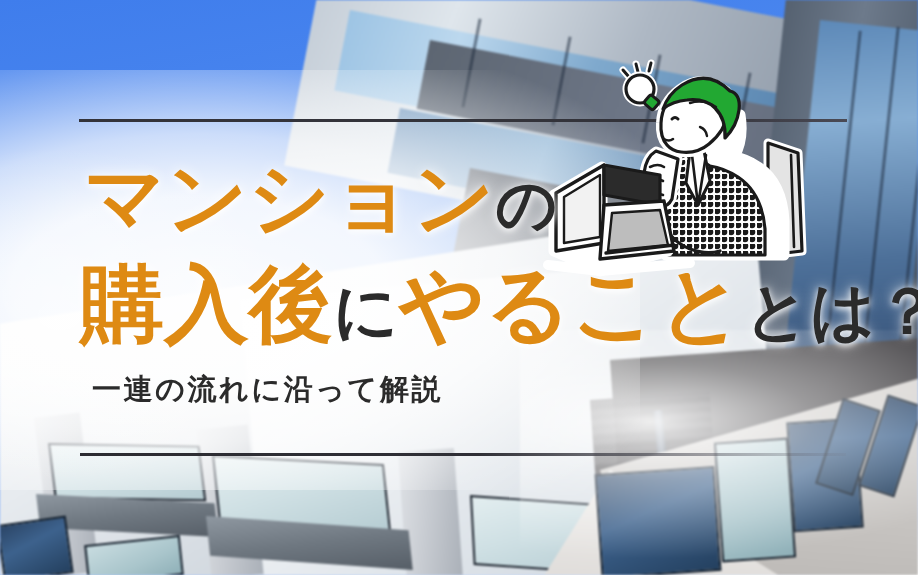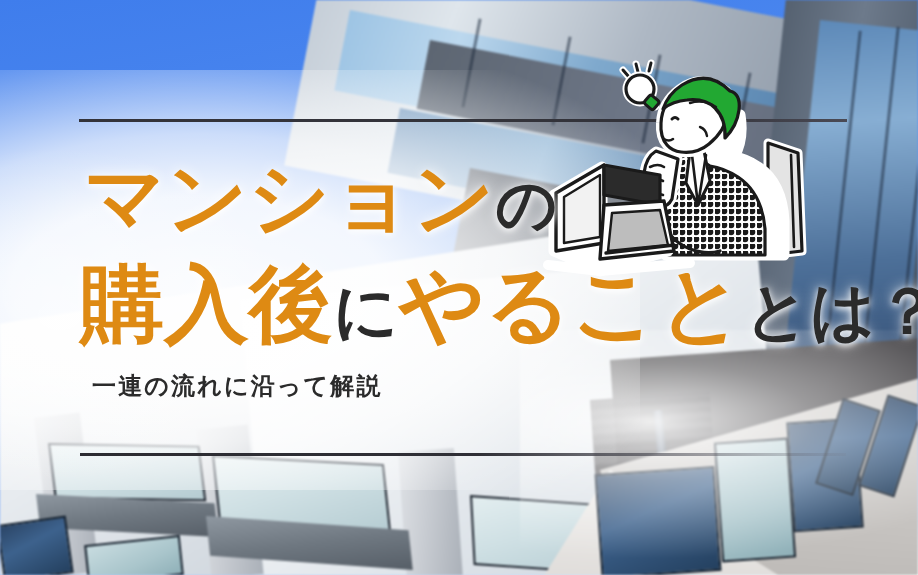--- a/index.html
+++ b/index.html
@@ -178,21 +178,21 @@
   .line2{
     left:80px;top:262px;
     font-size:84px;
     text-shadow:0 2px 6px rgba(255,255,255,.9),0 0 14px rgba(255,255,255,.85);
   }
   .or{color:#de8a13;}
   .dk{color:#2b2b2b;}
   .sub{
     position:absolute;left:92px;top:370px;
     font-family:"DejaVu Sans","Liberation Sans",sans-serif;
-    font-weight:700;font-size:24px;color:#2b2b2b;
+    font-weight:700;font-size:29px;color:#2b2b2b;
     letter-spacing:.09em;white-space:nowrap;
     text-shadow:0 1px 5px rgba(255,255,255,.95),0 0 12px rgba(255,255,255,.8);
   }
   .ttl .sm{font-size:.76em;}
 
   
   .illus{position:absolute;left:540px;top:55px;width:290px;height:230px;}
   .illus svg{display:block;width:100%;height:100%;}
 </style>
 </head>

